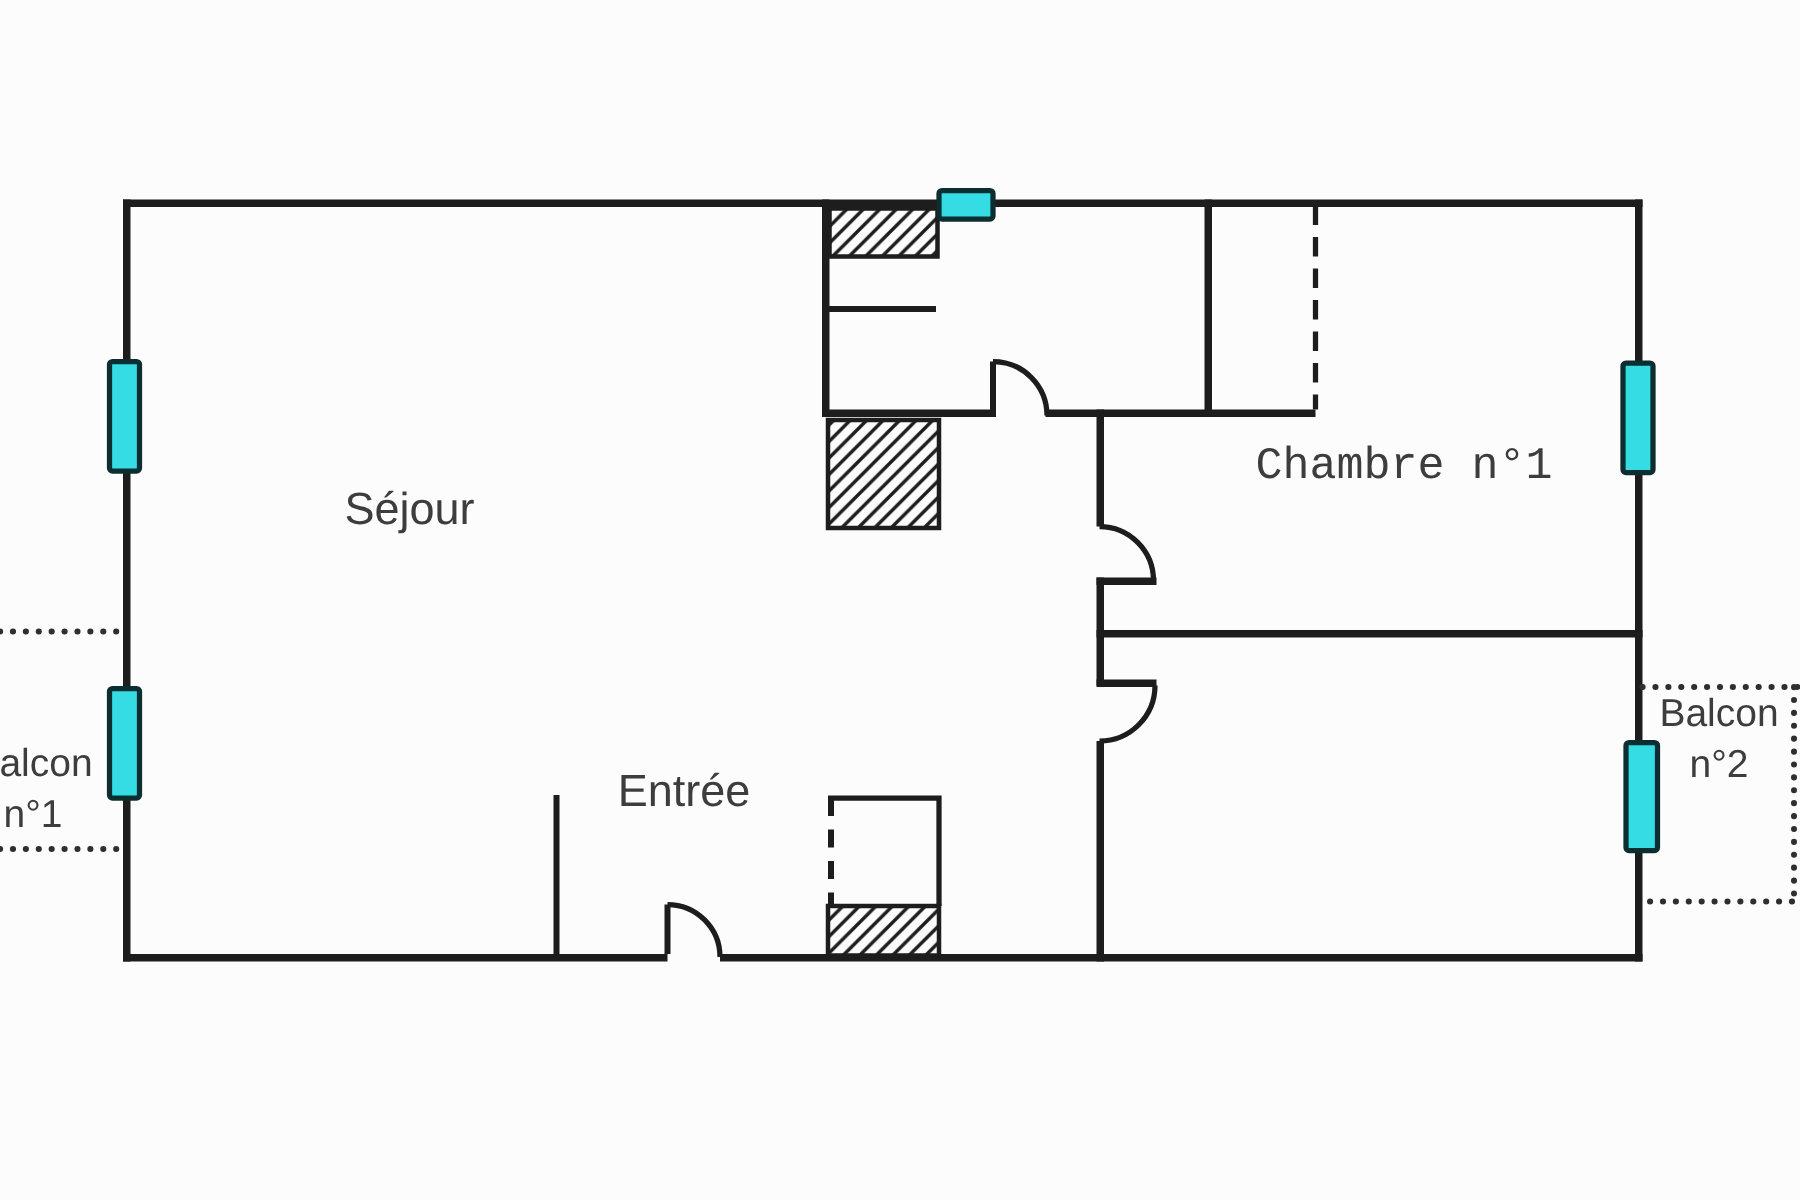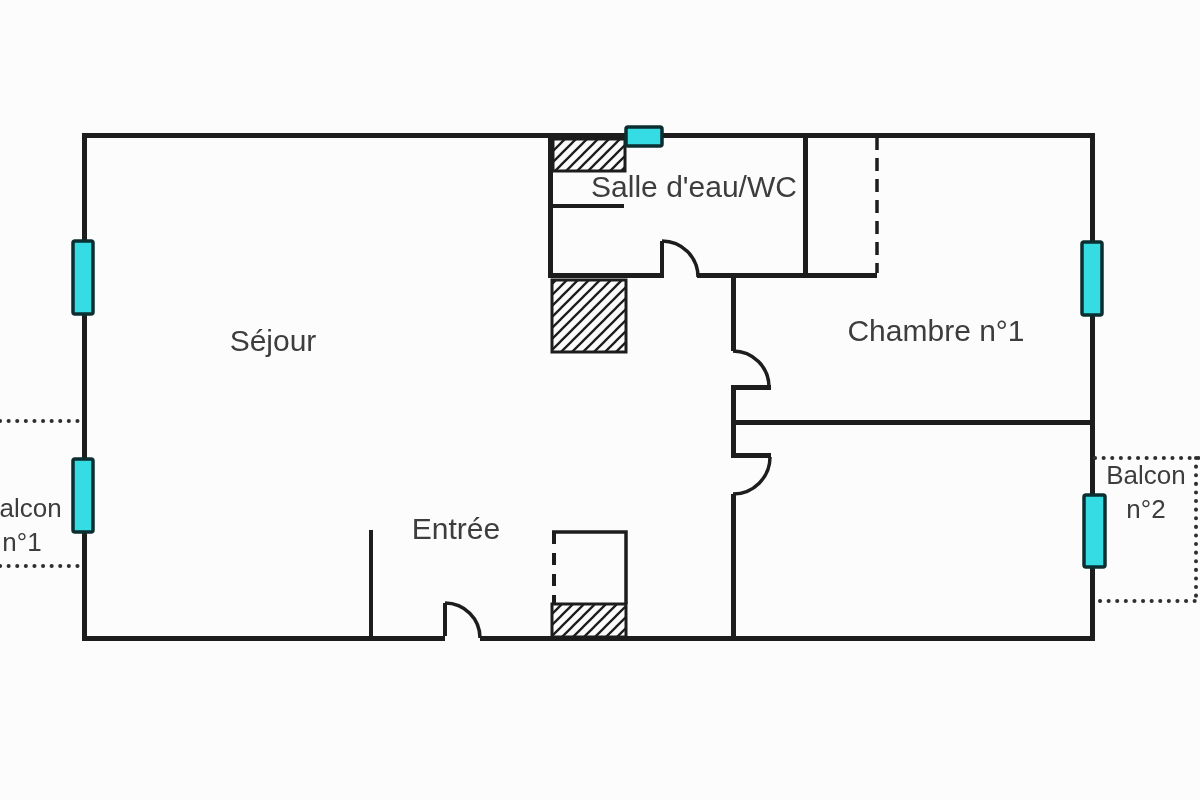--- a/index.html
+++ b/index.html
@@ -98,23 +98,22 @@
 
     <rect rx="2" x="626" y="127" width="36" height="19" fill="#35dce3" stroke="#0d2e30" stroke-width="3.5"></rect>
     <rect rx="2" x="73" y="241" width="20" height="73" fill="#35dce3" stroke="#0d2e30" stroke-width="3.5"></rect>
     <rect rx="2" x="73" y="459" width="20" height="73" fill="#35dce3" stroke="#0d2e30" stroke-width="3.5"></rect>
     <rect rx="2" x="1082" y="242" width="20" height="73" fill="#35dce3" stroke="#0d2e30" stroke-width="3.5"></rect>
     <rect rx="2" x="1084" y="495" width="21" height="72" fill="#35dce3" stroke="#0d2e30" stroke-width="3.5"></rect>
   </svg>
 
   <div class="room-label" style="left:273px; top:340px;">Séjour</div>
 
-  <div class="room-label" style="left:694px; top:186px;">Salle d'eau/WC</div>
 
-  <div class="room-label" style="left:936px; top:330px;">Chambre n°1</div>
+  <div class="room-label" style="left:936px; top:312px;font-family:Liberation Mono, monospace;">Chambre n°1</div>
 
 
   <div class="room-label" style="left:456px; top:528px;">Entrée</div>
 
   <div class="balcony-label" style="left:-33px; top:491px;">
     <div>Balcon</div>
     <div>n°1</div>
   </div>
 
   <div class="balcony-label" style="left:1091px; top:458px;">

